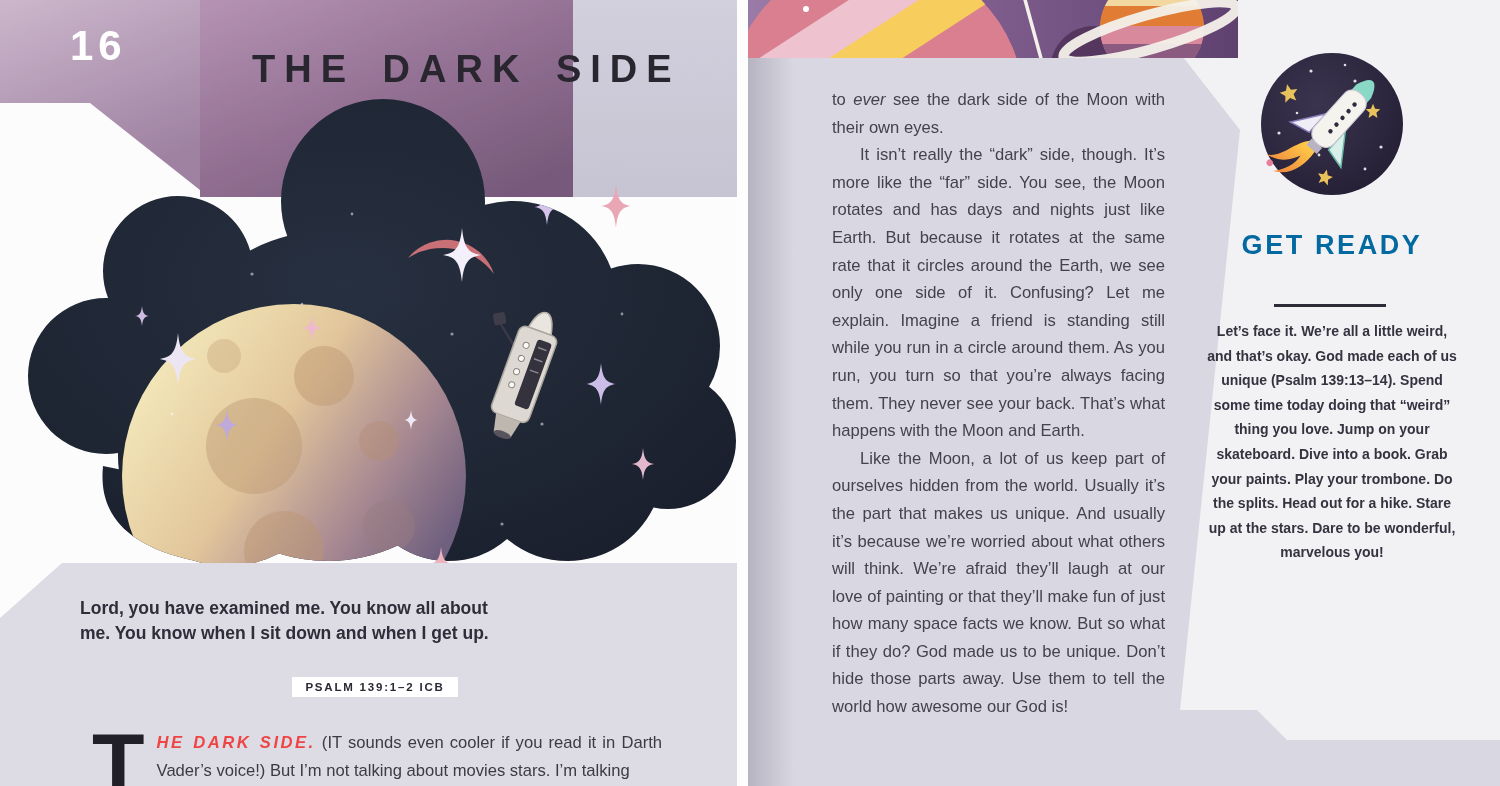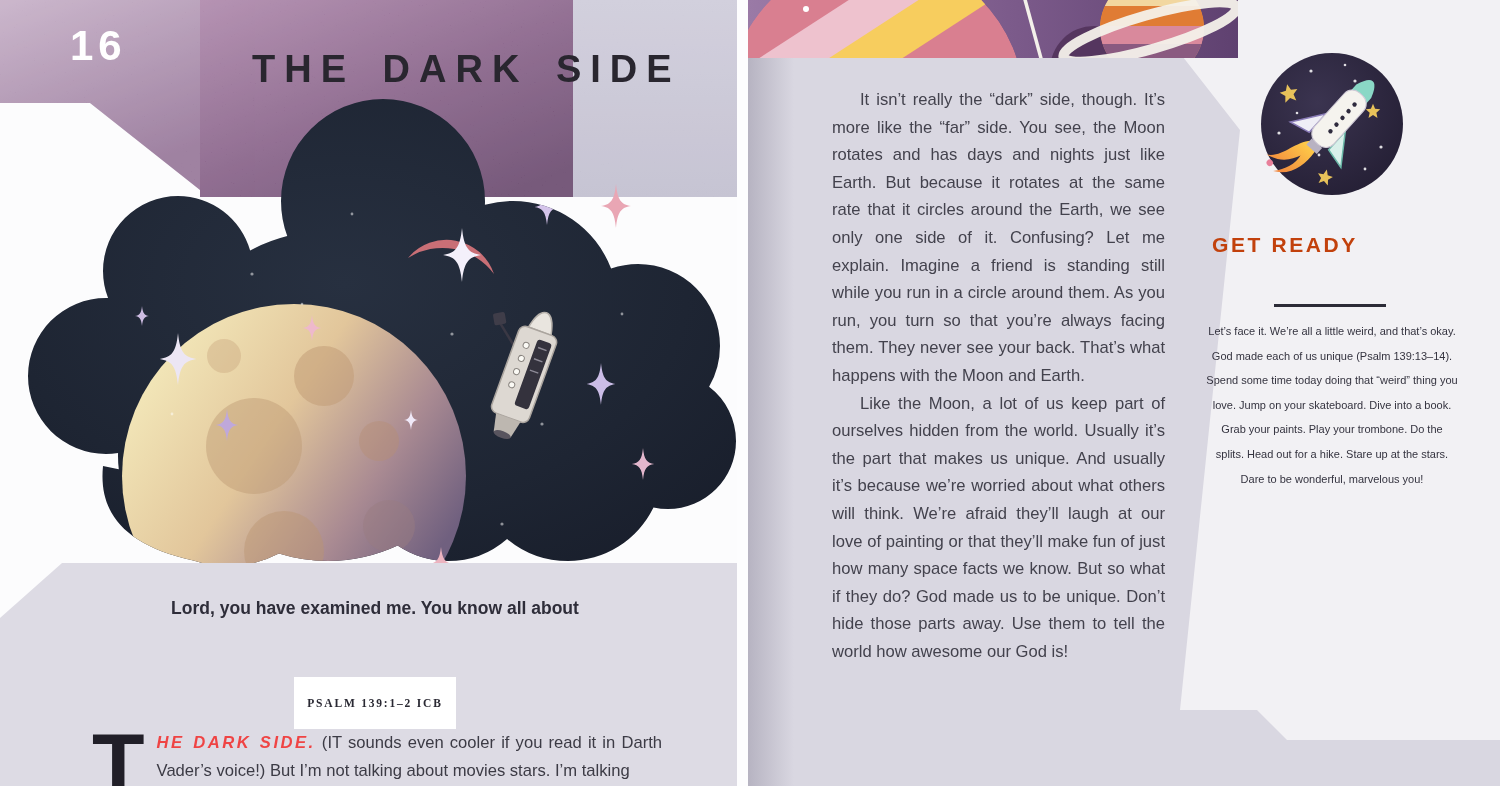--- a/index.html
+++ b/index.html
@@ -10,49 +10,49 @@
   
   #header-art{left:0;top:0;}
   #page-num{left:70px;top:22px;font-size:42px;font-weight:800;color:#ffffff;
     letter-spacing:5px;}
   #chapter-title{left:252px;top:48px;font-size:38px;font-weight:800;color:#29262f;
     letter-spacing:9px;word-spacing:8px;white-space:nowrap;text-align:center;}
 
   
   #left-bottom-panel{left:0;top:563px;width:737px;height:223px;background:#dddbe4;
     clip-path:polygon(0 55px,62px 0,737px 0,737px 223px,0 223px);}
-  #verse{left:80px;top:596px;width:590px;text-align:center;color:#2e2d39;
+  #verse{left:80px;top:596px;width:590px;text-align:left;color:#2e2d39;
     font-size:17.5px;font-weight:700;line-height:25px;}
   #verse-ref-wrap{left:80px;top:677px;width:590px;text-align:center;}
   #verse-ref{display:inline-block;background:#ffffff;color:#2a2933;
-    font-size:11.5px;font-weight:700;letter-spacing:1.8px;padding:20px 13px;font-family:Liberation Serif, serif;}
+    font-size:11.5px;font-weight:700;letter-spacing:1.8px;padding:4px 13px;}
   #intro{left:92px;top:729px;width:570px;color:#3c3b45;font-size:16.6px;
     line-height:28px;text-align:justify;}
   #intro .dropcap{float:left;font-size:86px;line-height:64px;font-weight:800;
     color:#211f28;margin:2px 12px 0 0;}
   #intro .lead{font-style:italic;font-weight:700;letter-spacing:2.5px;color:#ef4444;}
 
   
   #right-base{left:748px;top:0;width:752px;height:786px;background:#f2f1f4;}
   #right-lavender{left:748px;top:0;width:752px;height:786px;background:#d9d7e1;
     background-image:linear-gradient(90deg,rgba(93,87,112,0.28) 0,rgba(93,87,112,0) 46px);
     clip-path:polygon(0 57px,435px 57px,492px 130px,432px 710px,509px 710px,
       539px 740px,752px 740px,752px 786px,0 786px);}
   #gutter{left:737px;top:0;width:11px;height:786px;background:#fdfdfe;}
 
   #body-col{left:832px;top:86px;width:333px;color:#43424d;font-size:16.6px;
     line-height:27.6px;text-align:justify;}
   #body-col p{margin:0;}
   #body-col p.indent{text-indent:28px;}
 
-  #sidebar-heading{left:1212px;top:231px;width:240px;text-align:left;
-    color:#c2410c;font-size:21px;font-weight:800;letter-spacing:2.6px;line-height:28px;}
+  #sidebar-heading{left:1212px;top:231px;width:240px;text-align:center;
+    color:#0369a1;font-size:27px;font-weight:800;letter-spacing:2.6px;line-height:28px;}
   #sidebar-divider{left:1274px;top:304px;width:112px;height:3px;background:#2c2b37;}
   #sidebar-body{left:1206px;top:319px;width:252px;text-align:center;color:#34333f;
-    font-size:11px;font-weight:400;line-height:24.6px;}
+    font-size:14px;font-weight:700;line-height:24.6px;}
 </style>
 </head>
 <body>
 
 <div id="spread">
 
   <div>
 
     <svg id="header-art" class="abs" width="737" height="198" viewBox="0 0 737 198">
       <defs>
@@ -175,20 +175,21 @@
     <svg class="abs" style="left:594px;top:180px;" width="44" height="52" viewBox="-22 -26 44 52">
       <path d="M0 -22 C1.6 -6 5 -1.6 15 0 C5 1.6 1.6 6 0 22 C-1.6 6 -5 1.6 -15 0 C-5 -1.6 -1.6 -6 0 -22 Z" fill="#e9a6b4"></path>
     </svg>
     <svg class="abs" style="left:424px;top:544px;" width="34" height="40" viewBox="-17 -20 34 40">
       <path d="M0 -17 C1.3 -5 4 -1.3 12 0 C4 1.3 1.3 5 0 17 C-1.3 5 -4 1.3 -12 0 C-4 -1.3 -1.3 -5 0 -17 Z" fill="#ecb3bf"></path>
     </svg>
 
     <div id="left-bottom-panel" class="abs"></div>
     <div id="verse" class="abs">
       <div>Lord, you have examined me. You know all about</div>
+      <div>me. You know when I sit down and when I get up.</div>
     </div>
     <div id="verse-ref-wrap" class="abs">
       <span id="verse-ref">PSALM 139:1–2 ICB</span>
     </div>
     <div id="intro" class="abs">
       <span class="dropcap">T</span><span class="lead">HE DARK SIDE.</span><span> (IT sounds even cooler if you read it in Darth Vader’s voice!) But I’m not talking about movies stars. I’m talking</span>
     </div>
   </div>
 
   <div>
@@ -225,20 +226,21 @@
           <rect x="352" y="-24" width="104" height="30" fill="#f2d7a0"></rect>
           <rect x="352" y="6" width="104" height="20" fill="#e07c34"></rect>
           <rect x="352" y="26" width="104" height="18" fill="#d9899c"></rect>
           <rect x="352" y="44" width="104" height="40" fill="#8a5a80"></rect>
         </g>
         <ellipse cx="402" cy="32" rx="90" ry="17" fill="none" stroke="#f4f1ea" stroke-width="10" transform="rotate(-16 402 32)" opacity="0.95"></ellipse>
       </g>
     </svg>
 
     <div id="body-col" class="abs">
+      <p><span>to </span><em>ever</em><span> see the dark side of the Moon with their own eyes.</span></p>
       <p class="indent">It isn’t really the “dark” side, though. It’s more like the “far” side. You see, the Moon rotates and has days and nights just like Earth. But because it rotates at the same rate that it circles around the Earth, we see only one side of it. Confusing? Let me explain. Imagine a friend is standing still while you run in a circle around them. As you run, you turn so that you’re always facing them. They never see your back. That’s what happens with the Moon and Earth.</p>
       <p class="indent">Like the Moon, a lot of us keep part of ourselves hidden from the world. Usually it’s the part that makes us unique. And usually it’s because we’re worried about what others will think. We’re afraid they’ll laugh at our love of painting or that they’ll make fun of just how many space facts we know. But so what if they do? God made us to be unique. Don’t hide those parts away. Use them to tell the world how awesome our God is!</p>
     </div>
 
     <svg class="abs" style="left:1259px;top:51px;" width="146" height="146" viewBox="0 0 146 146">
       <defs>
         <radialGradient id="bad" cx="0.4" cy="0.35" r="0.9">
           <stop offset="0" stop-color="#3b3450"></stop>
             <stop offset="1" stop-color="#1f1a2e"></stop>
         </radialGradient>

